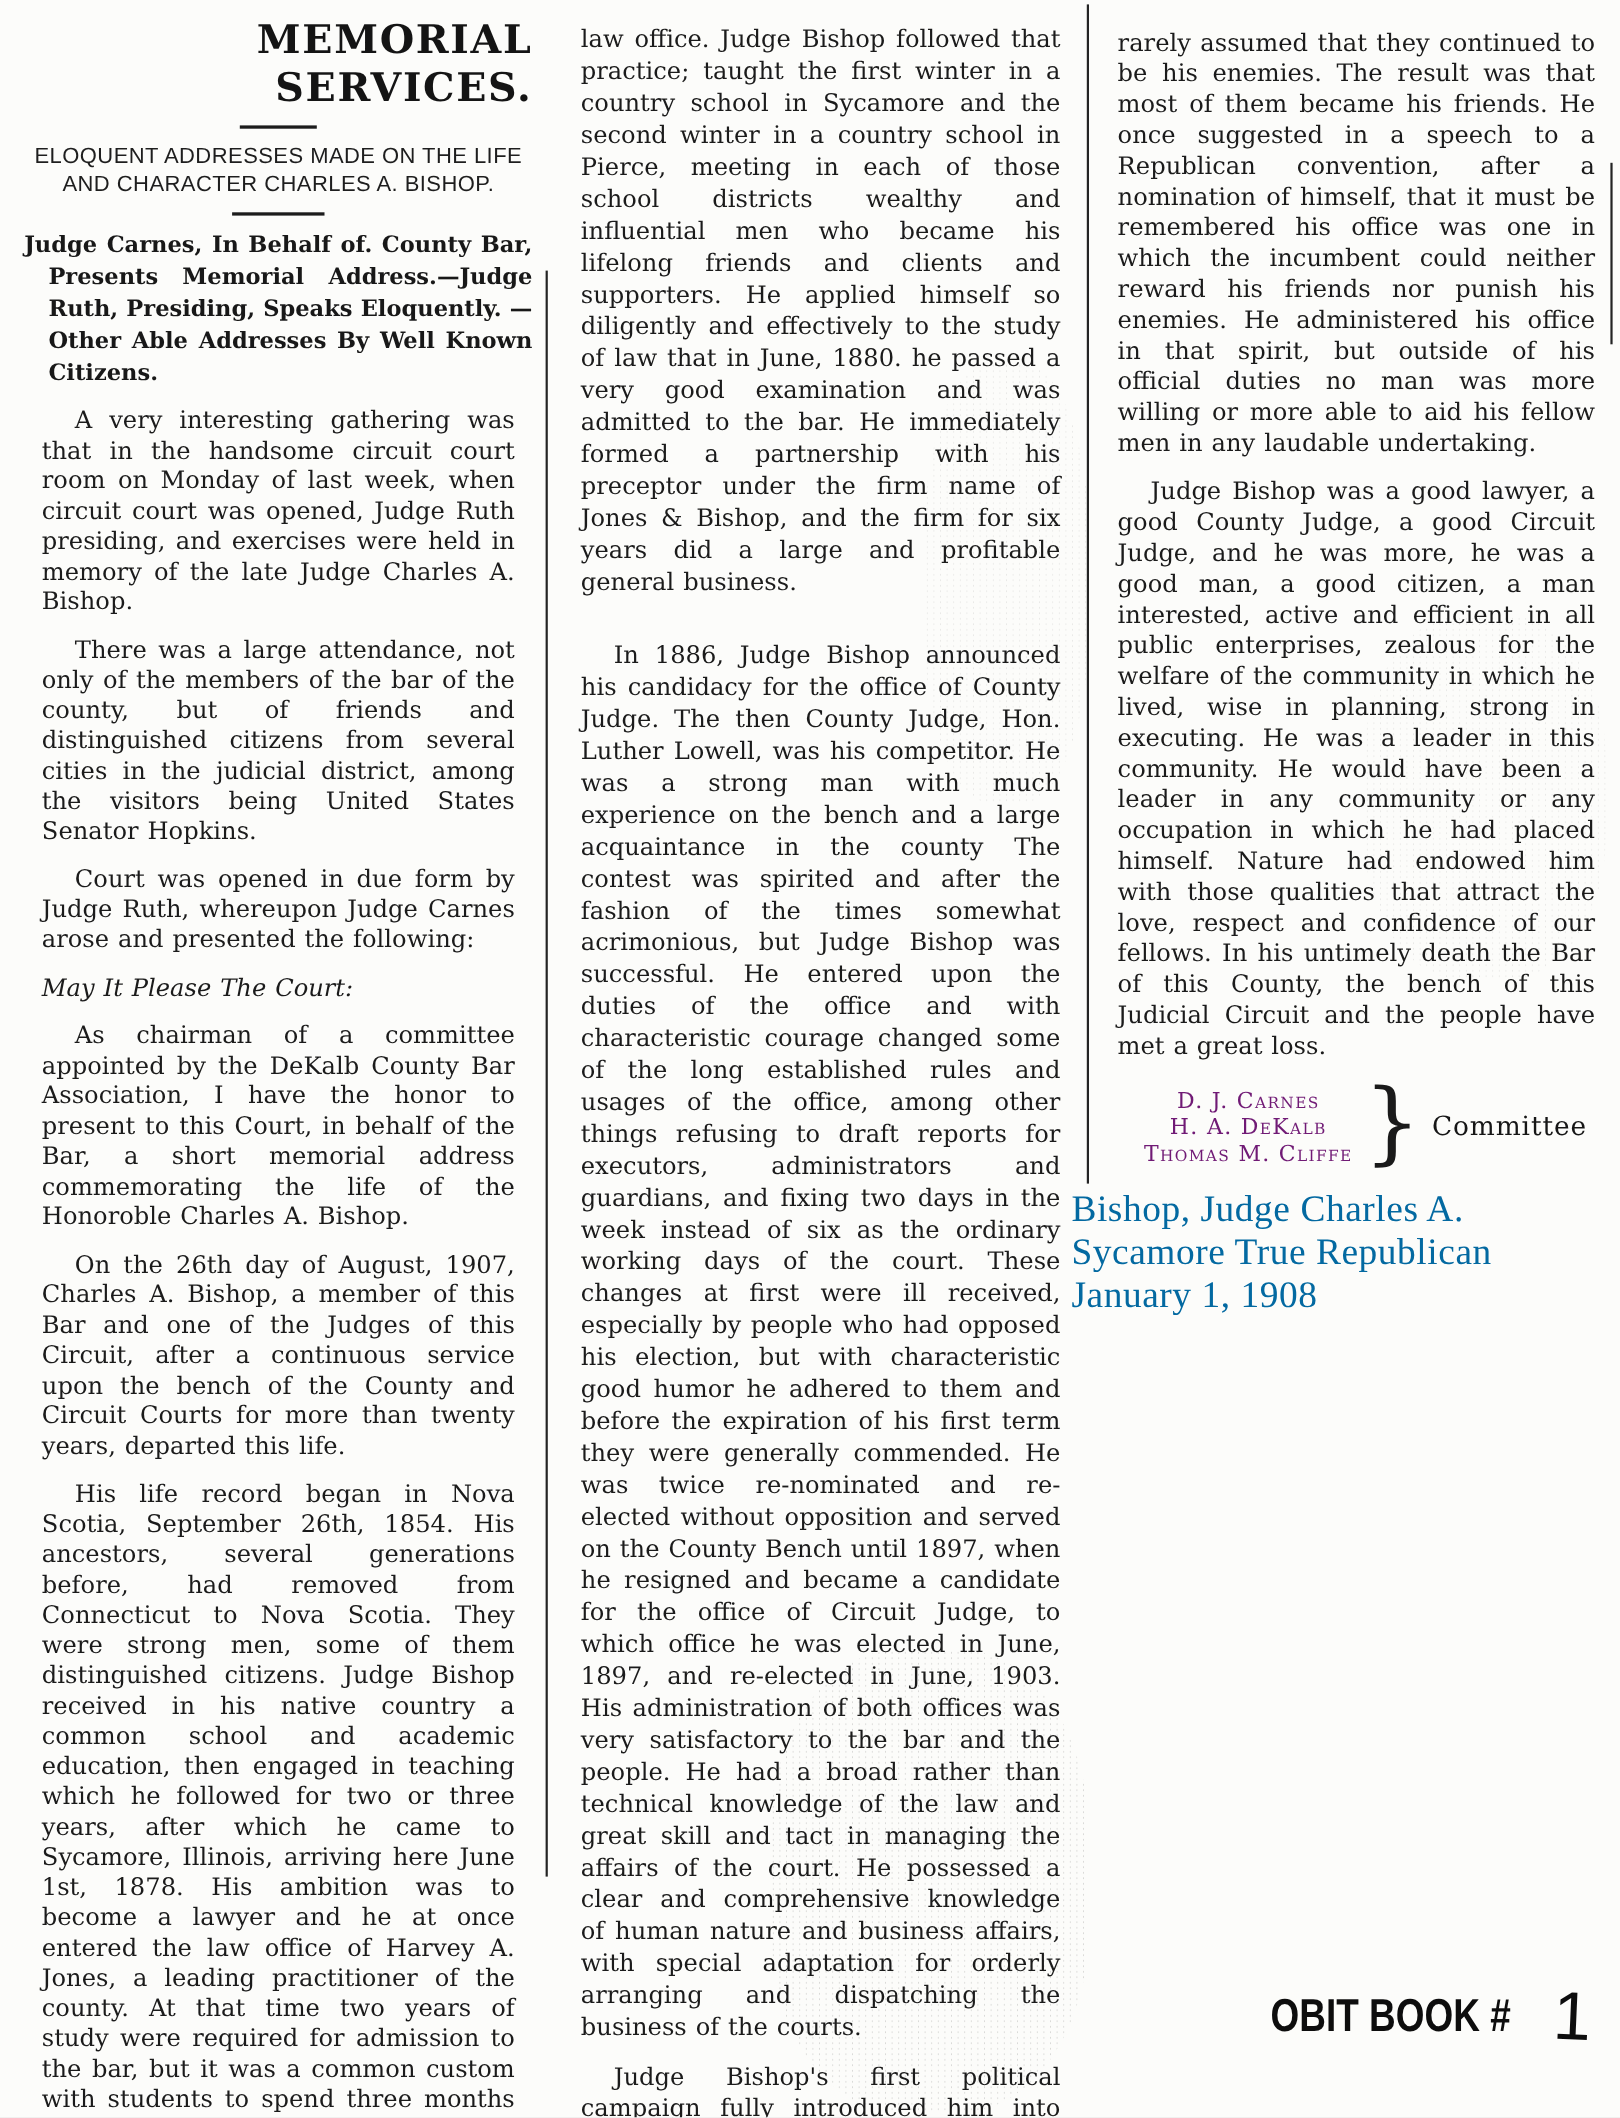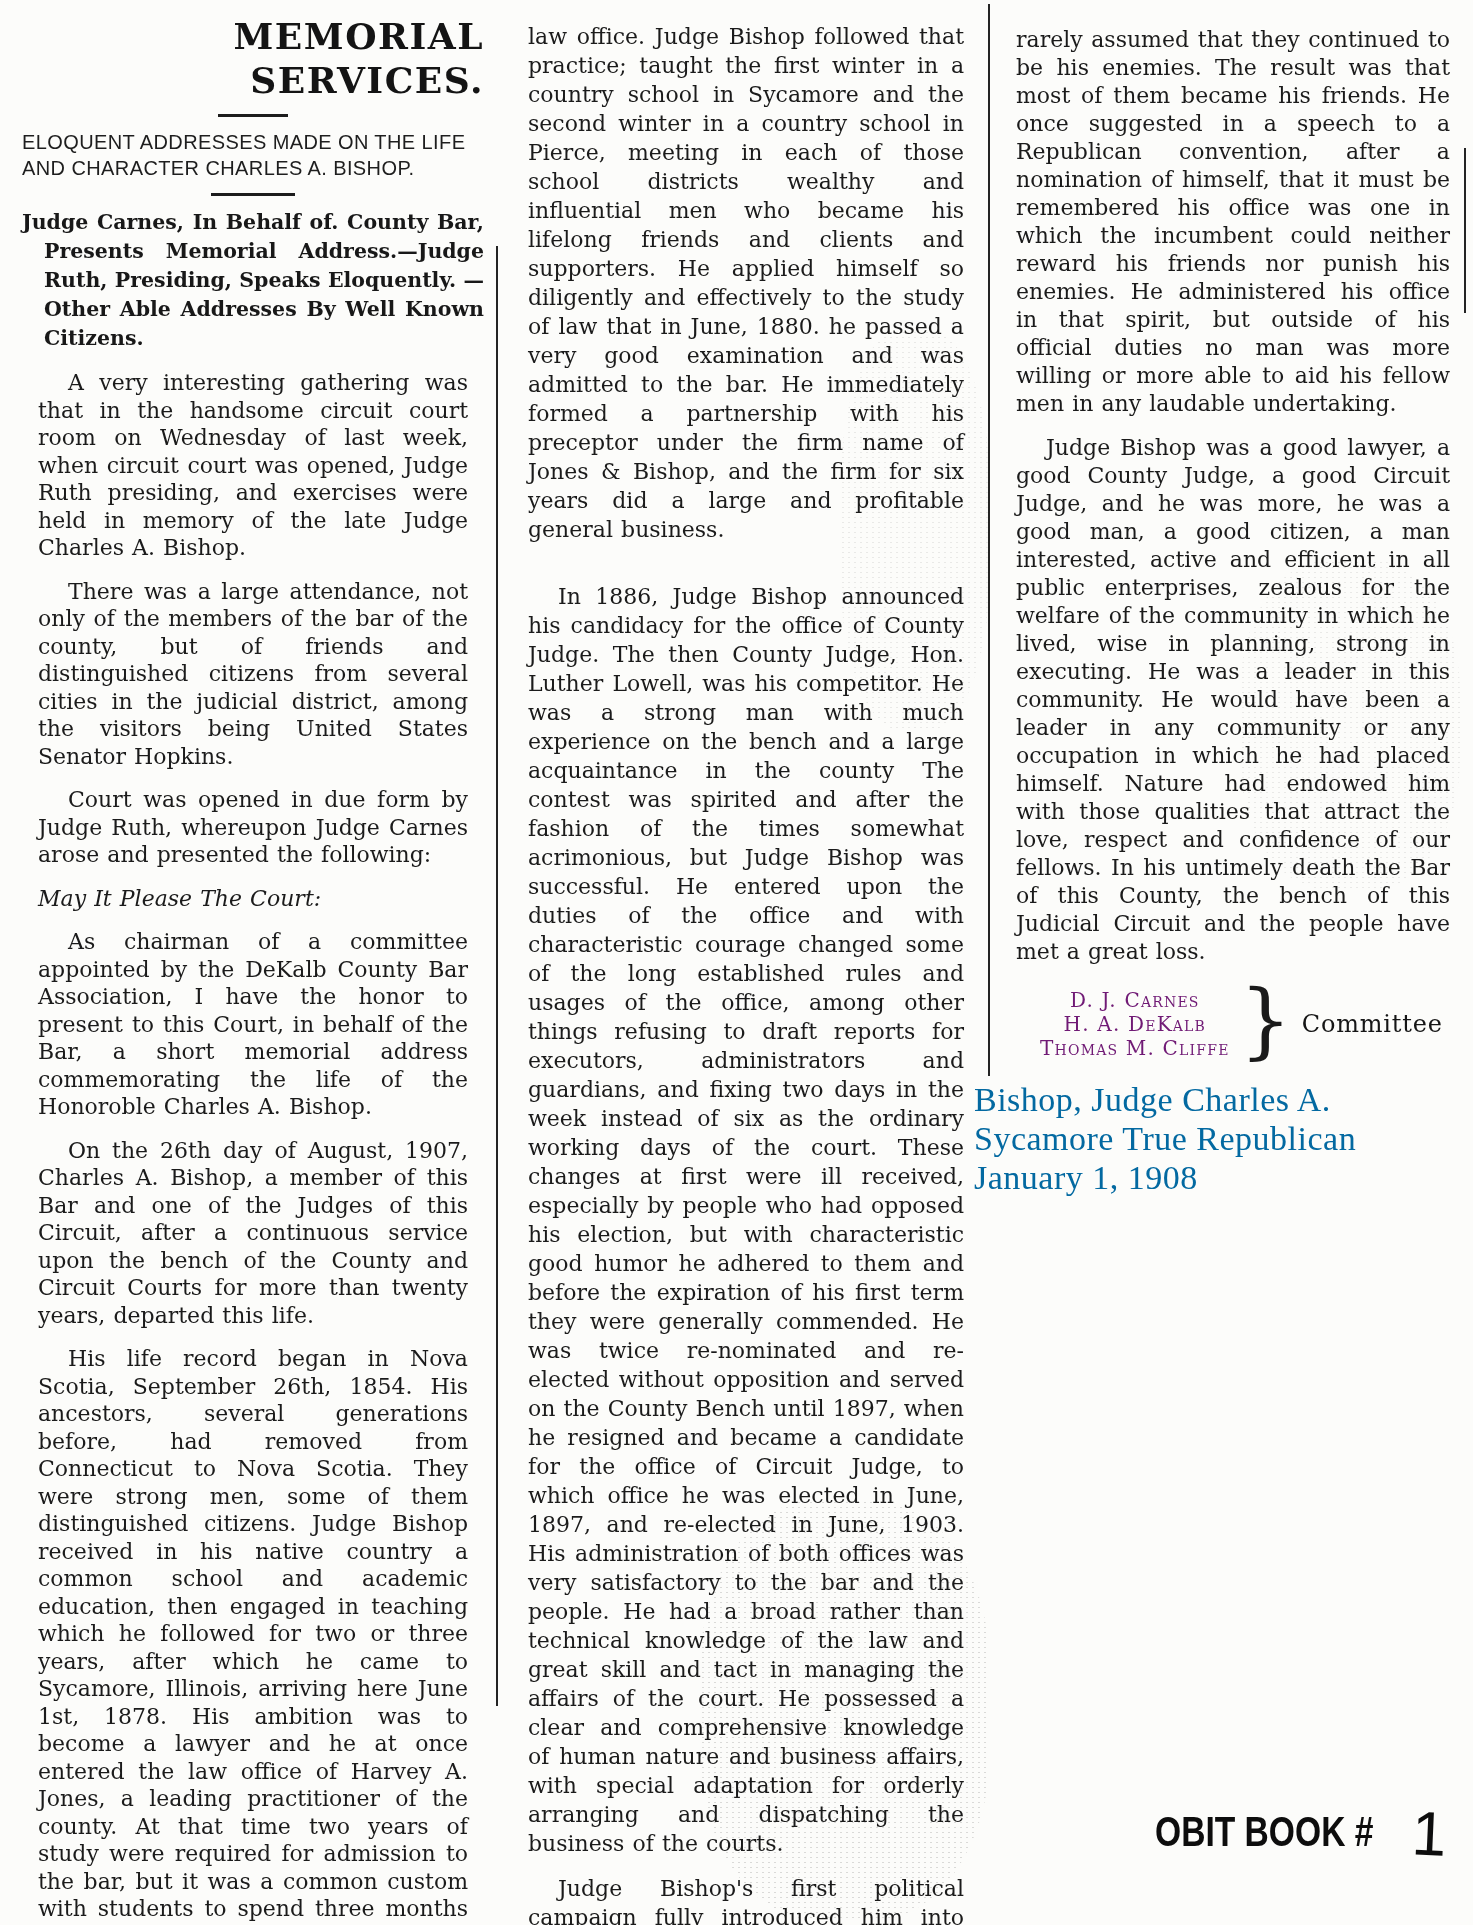--- a/index.html
+++ b/index.html
@@ -23,21 +23,21 @@
     margin: 0;
     text-align: right;
     font: 700 36px/44px "DejaVu Serif", serif;
     letter-spacing: 1.5px;
     color: #141414;
   }
   .hdiv { height: 3px; background: #1c1c1c; }
   .hdiv1 { width: 70px; margin: 12px auto 12px auto; }
   .hdiv2 { width: 84px; margin: 12px auto 10px auto; }
   .subhead {
-    text-align: left;
+    text-align: center;
     font: 20px/26px "Liberation Sans", sans-serif;
     letter-spacing: 0.4px;
     color: #1e1e1e;
   }
   .deck {
     margin: 12px 0 10px 0;
     font: 700 20.5px/29px "DejaVu Serif", serif;
     text-align: justify;
     padding-left: 22px;
     text-indent: -22px;
@@ -157,21 +157,21 @@
     <header>
       <h1 class="title">MEMORIAL SERVICES.</h1>
       <div class="hdiv hdiv1"></div>
       <div class="subhead">
         <div>ELOQUENT ADDRESSES MADE ON THE LIFE</div>
         <div>AND CHARACTER CHARLES A. BISHOP.</div>
       </div>
       <div class="hdiv hdiv2"></div>
       <p class="deck">Judge Carnes, In Behalf of. County Bar, Presents Memorial Address.—Judge Ruth, Presiding, Speaks Eloquently. — Other Able Addresses By Well Known Citizens.</p>
     </header>
-    <p class="body">A very interesting gathering was that in the handsome circuit court room on Wednesday of last week, when circuit court was opened, Judge Ruth presiding, and exercises were held in memory of the late Judge Charles A. Bishop.</p>
+    <p class="body">A very interesting gathering was that in the handsome circuit court room on Monday of last week, when circuit court was opened, Judge Ruth presiding, and exercises were held in memory of the late Judge Charles A. Bishop.</p>
     <p class="body">There was a large attendance, not only of the members of the bar of the county, but of friends and distinguished citizens from several cities in the judicial district, among the visitors being United States Senator Hopkins.</p>
     <p class="body">Court was opened in due form by Judge Ruth, whereupon Judge Carnes arose and presented the following:</p>
     <p class="body italic">May It Please The Court:</p>
     <p class="body">As chairman of a committee appointed by the DeKalb County Bar Association, I have the honor to present to this Court, in behalf of the Bar, a short memorial address commemorating the life of the Honoroble Charles A. Bishop.</p>
     <p class="body gap-sm">On the 26th day of August, 1907, Charles A. Bishop, a member of this Bar and one of the Judges of this Circuit, after a continuous service upon the bench of the County and Circuit Courts for more than twenty years, departed this life.</p>
     <p class="body">His life record began in Nova Scotia, September 26th, 1854. His ancestors, several generations before, had removed from Connecticut to Nova Scotia. They were strong men, some of them distinguished citizens. Judge Bishop received in his native country a common school and academic education, then engaged in teaching which he followed for two or three years, after which he came to Sycamore, Illinois, arriving here June 1st, 1878. His ambition was to become a lawyer and he at once entered the law office of Harvey A. Jones, a leading practitioner of the county. At that time two years of study were required for admission to the bar, but it was a common custom with students to spend three months in each year teaching in the country schools, reading law books evenings and spending Saturdays in the</p>
   </section>
 
   <section class="col col2">
     <p class="body cont">law office. Judge Bishop followed that practice; taught the first winter in a country school in Sycamore and the second winter in a country school in Pierce, meeting in each of those school districts wealthy and influential men who became his lifelong friends and clients and supporters. He applied himself so diligently and effectively to the study of law that in June, 1880. he passed a very good examination and was admitted to the bar. He immediately formed a partnership with his preceptor under the firm name of Jones &amp; Bishop, and the firm for six years did a large and profitable general business.</p>

